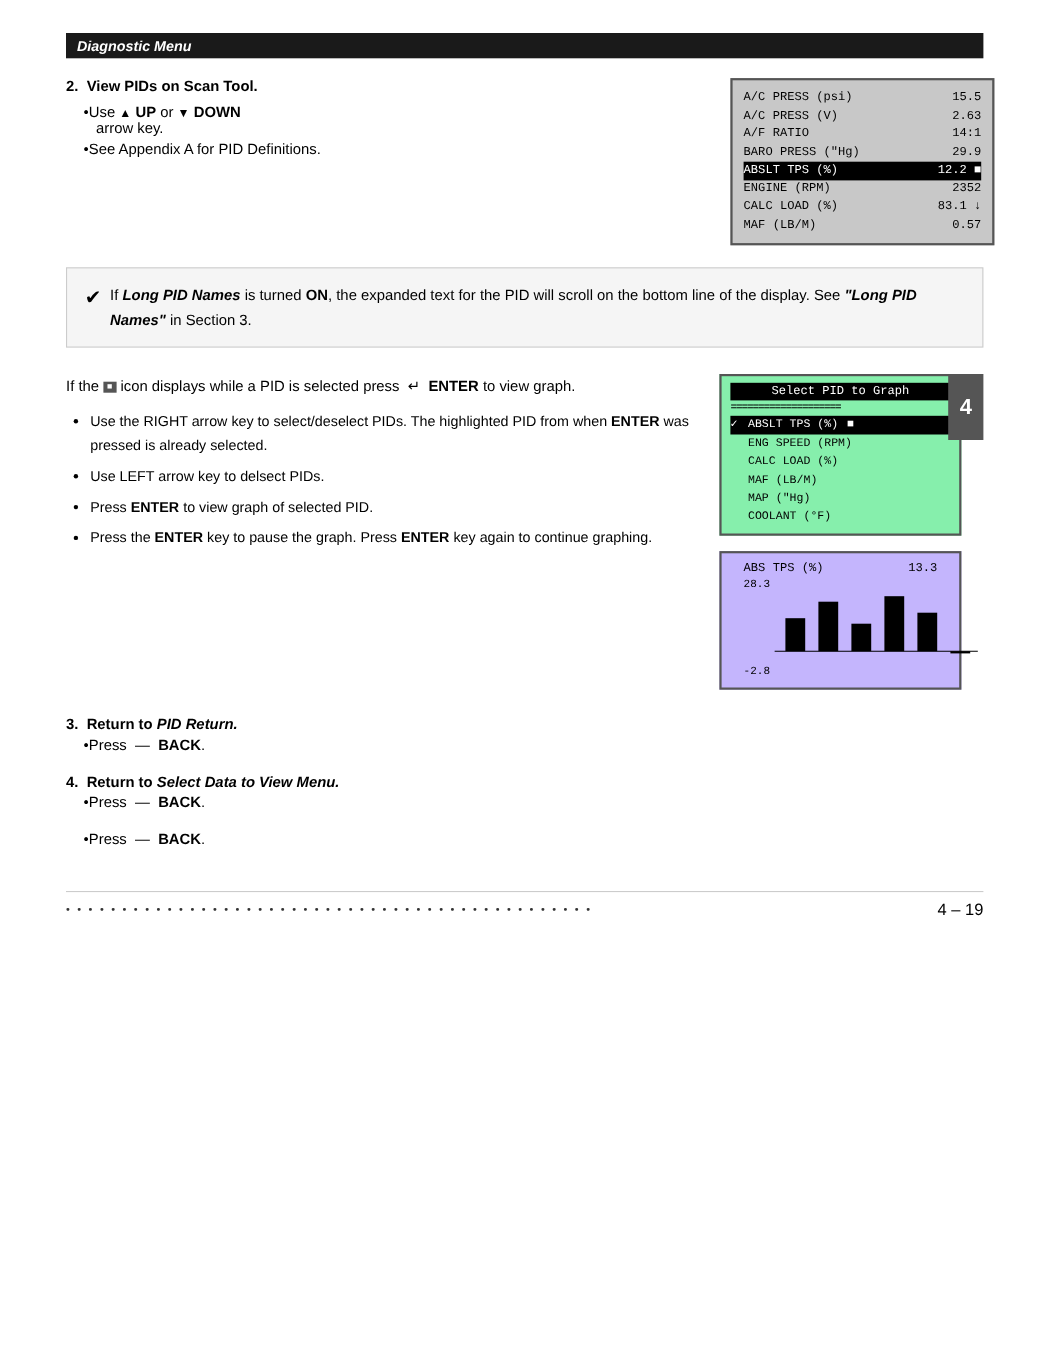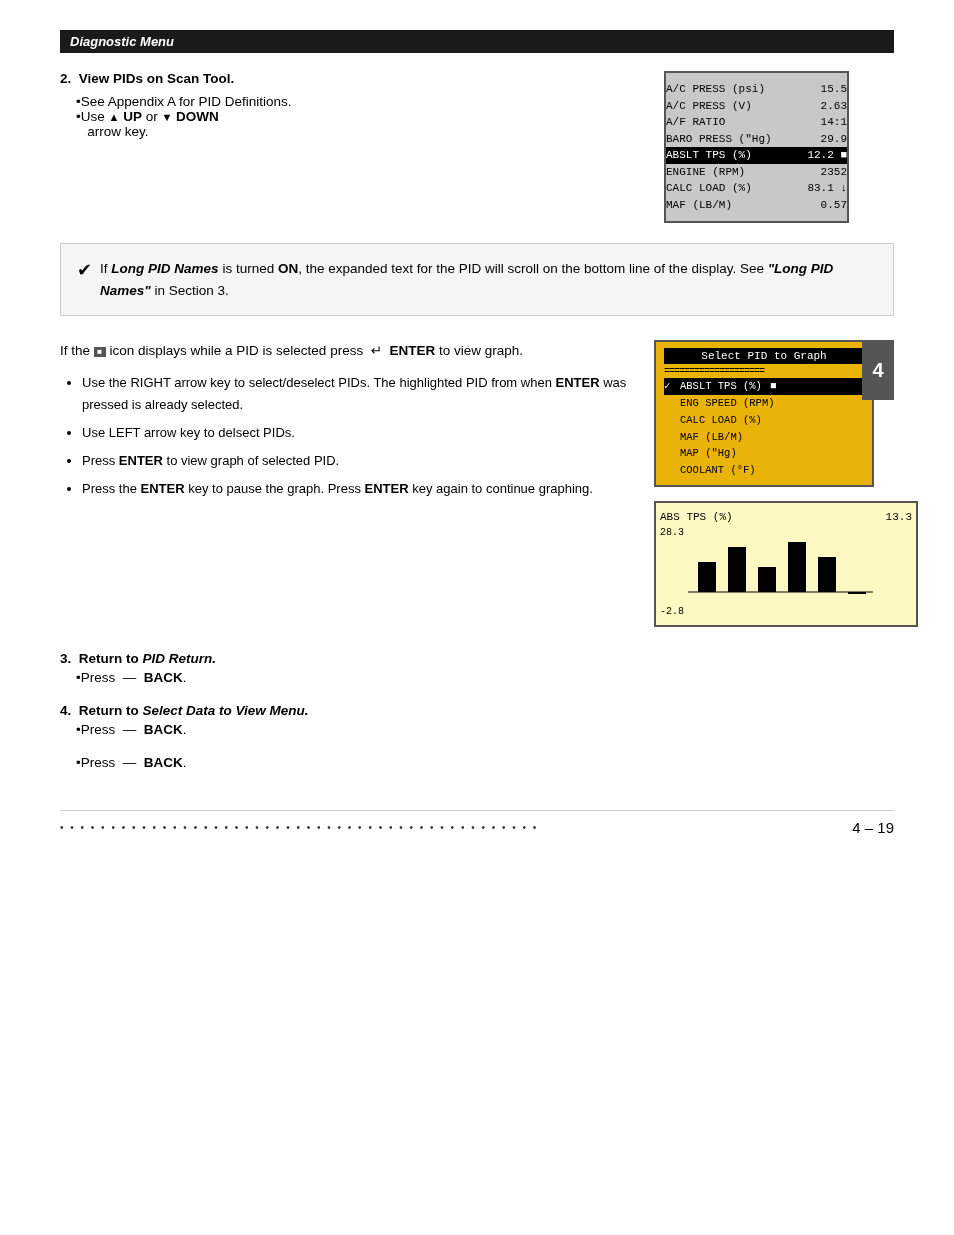--- a/index.html
+++ b/index.html
@@ -59,25 +59,25 @@
 
     .right-col {
       width: 230px;
       flex-shrink: 0;
     }
 
     
     .screen-box {
       background: #c8c8c8;
       border: 2px solid #555;
-      padding: 8px 0;
+      padding: 8px 10px;
       font-family: 'Courier New', monospace;
       font-size: 11px;
       color: #000;
-      width: 185px;
+      width: 240px;
     }
 
     .screen-box .screen-row {
       display: flex;
       justify-content: space-between;
       line-height: 1.5;
     }
 
     .screen-box .screen-row.highlighted {
       background: #000000;
@@ -131,21 +131,21 @@
       font-size: 13px;
       line-height: 1.7;
     }
 
     .icon-left ul li {
       margin-bottom: 6px;
     }
 
     
     .pid-screen {
-      background: #eab308;
+      background: #86efac;
       border: 2px solid #555;
       padding: 6px 8px;
       font-family: 'Courier New', monospace;
       font-size: 10.5px;
       color: #000;
       width: 220px;
     }
 
     .pid-screen .pid-title {
       background: #000;
@@ -174,27 +174,27 @@
       background: #000;
       color: #fff;
     }
 
     .pid-screen .pid-row .check {
       width: 12px;
     }
 
     
     .graph-screen {
-      background: #fef9c3;
+      background: #c4b5fd;
       border: 2px solid #555;
-      padding: 8px 4px;
+      padding: 8px 20px;
       font-family: 'Courier New', monospace;
       font-size: 11px;
       color: #000;
-      width: 264px;
+      width: 220px;
       margin-top: 14px;
     }
 
     .graph-title-row {
       display: flex;
       justify-content: space-between;
       margin-bottom: 4px;
     }
 
     
@@ -263,25 +263,25 @@
 
   <div class="header-bar">
     <span>Diagnostic Menu</span>
   </div>
 
   <div class="two-col">
     <div class="left-col">
       <p style="font-size:13.5px; margin-bottom:8px;">
         <b>2. &nbsp;<span>View PIDs on Scan Tool.</span></b>
       </p>
-      <p style="font-size:13.5px; margin-left:16px;">•See Appendix A for PID Definitions.</p>
       <p style="font-size:13.5px; margin-bottom:4px; margin-left:16px;">
         •Use <span style="font-size:11px;">▲</span> <b>UP</b> or <span style="font-size:11px;">▼</span> <b>DOWN</b>
         <br>&nbsp;&nbsp;&nbsp;arrow key.
       </p>
+      <p style="font-size:13.5px; margin-left:16px;">•See Appendix A for PID Definitions.</p>
     </div>
     <div class="right-col">
       <div class="screen-box">
         <div class="screen-row">
           <span class="label">A/C PRESS (psi)</span>
             <span class="value">15.5</span>
         </div>
         <div class="screen-row">
           <span class="label">A/C PRESS (V)</span>
             <span class="value">2.63</span>

